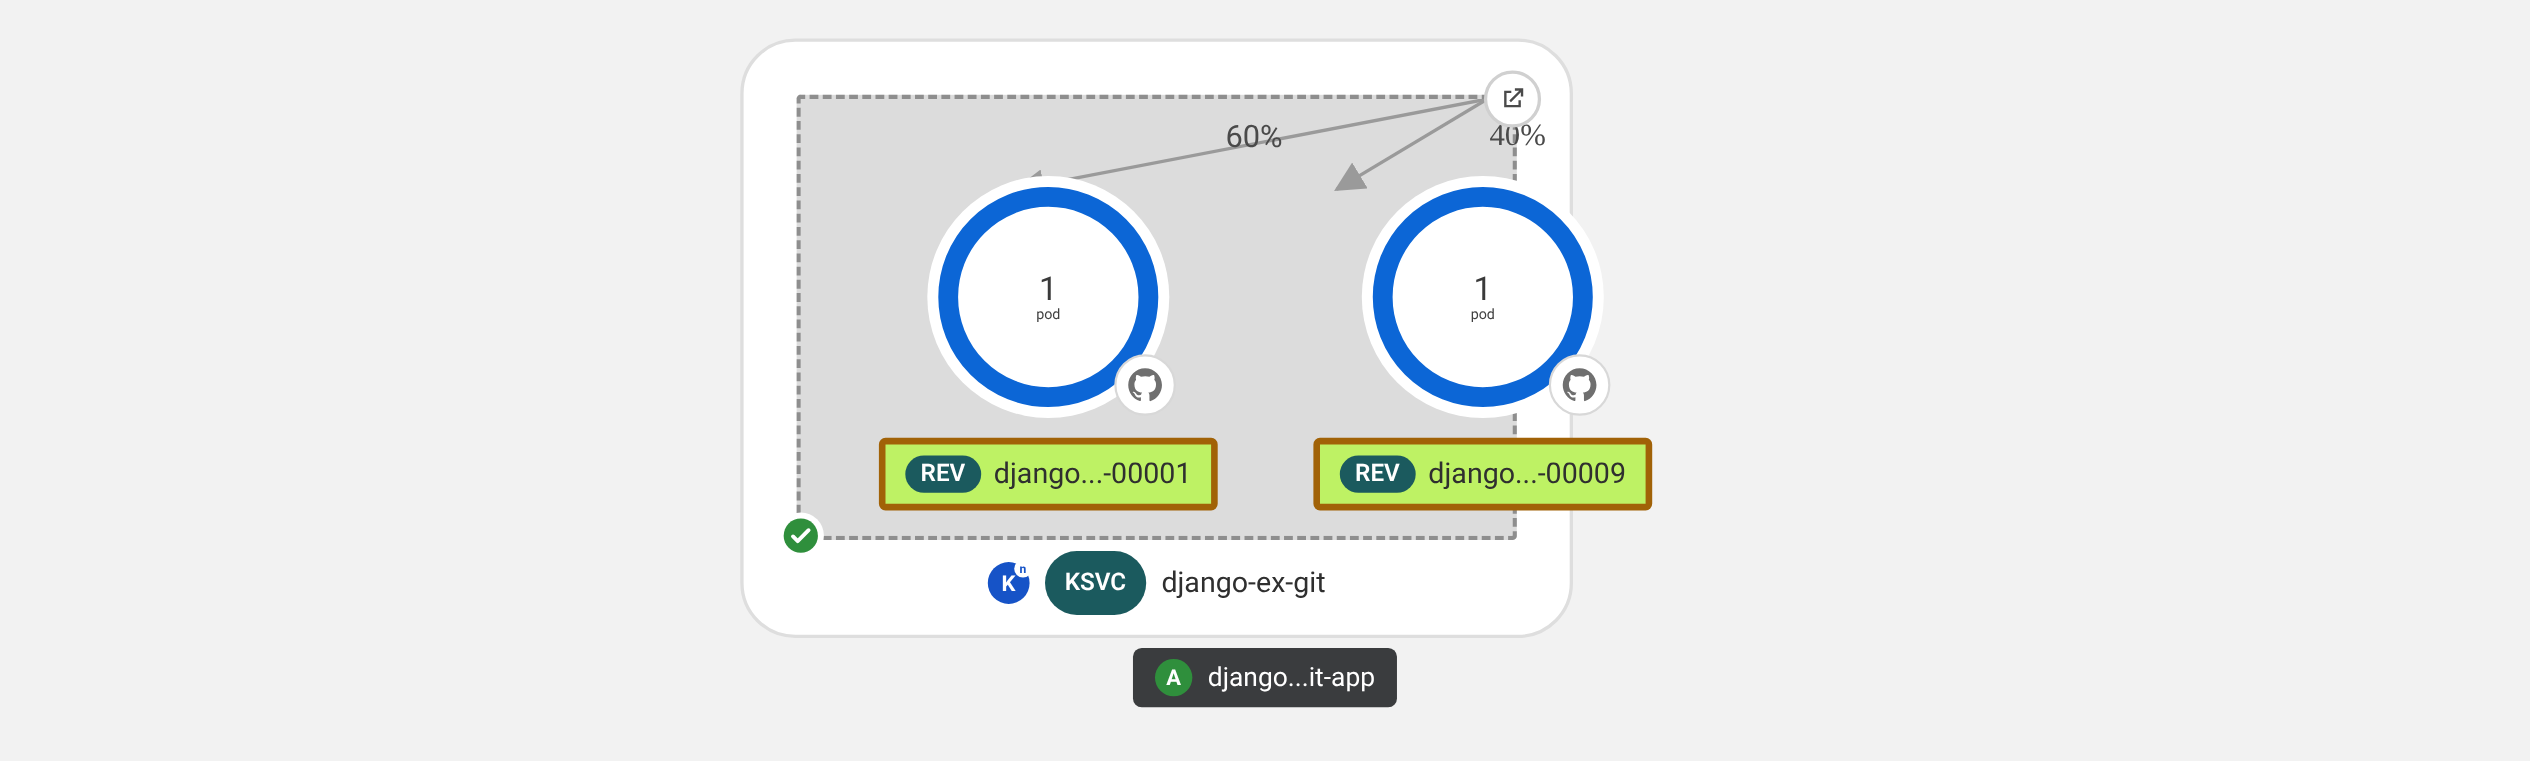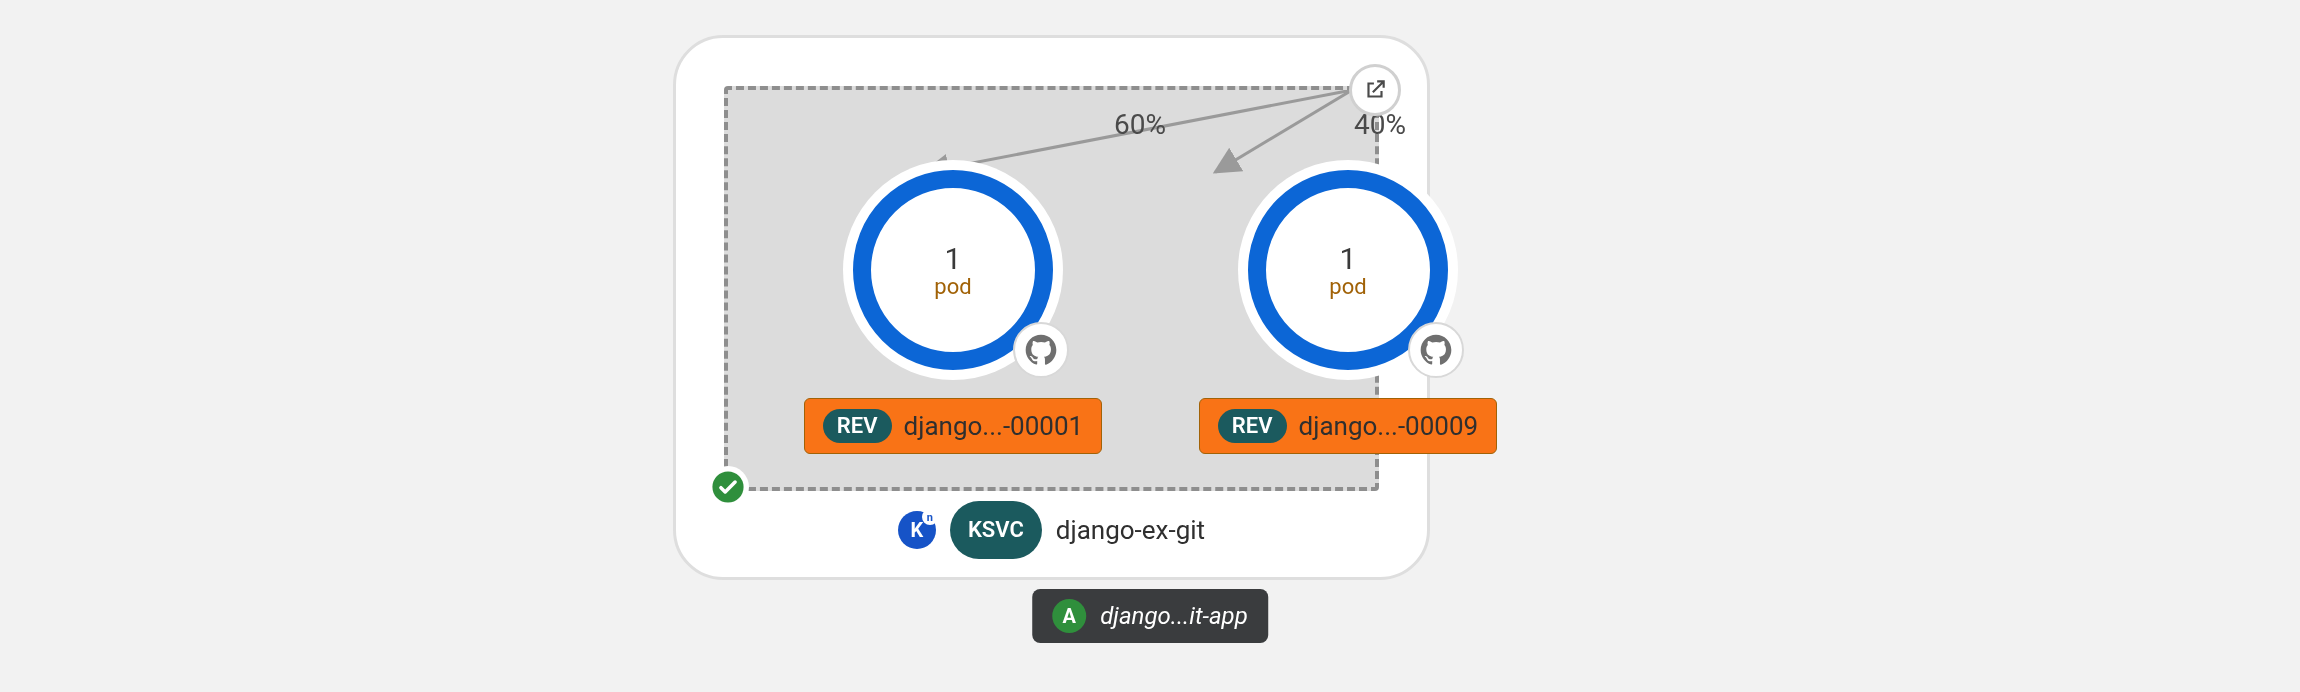--- a/index.html
+++ b/index.html
@@ -43,21 +43,21 @@
     position: absolute;
     inset: 0;
     pointer-events: none;
   }
   .traffic-label {
     position: absolute;
     font-size: 28px;
     color: #4a4a4a;
   }
   .traffic-60 { left: 386px; top: 18px; }
-  .traffic-40 { left: 626px; top: 18px; }
+  .traffic-40 { left: 626px; top: 18px; font-family: Liberation Serif, serif; }
 
   
   .open-route {
     position: absolute;
     right: -26px;
     top: -26px;
     width: 52px;
     height: 52px;
     border-radius: 50%;
     background: #fff;
@@ -114,21 +114,21 @@
   }
   .pod-center {
     position: absolute;
     inset: 0;
     display: flex;
     flex-direction: column;
     align-items: center;
     justify-content: center;
   }
   .pod-count { font-size: 30px; color: #3a3a3a; }
-  .pod-label { font-size: 22px; color: #a16207; margin-top: -2px; }
+  .pod-label { font-size: 13px; color: #404040; margin-top: -2px; }
 
   .source-badge {
     position: absolute;
     right: -16px;
     bottom: -8px;
     width: 56px;
     height: 56px;
     border-radius: 50%;
     background: #fff;
     border: 2px solid #d8d8d8;
@@ -136,22 +136,22 @@
     align-items: center;
     justify-content: center;
     cursor: pointer;
   }
 
   .rev-label-box {
     margin-top: 28px;
     display: inline-flex;
     align-items: center;
     gap: 12px;
-    background: #f97316;
-    border: 1px solid #a16207;
+    background: #bef264;
+    border: 6px solid #a16207;
     border-radius: 6px;
     padding: 10px 18px;
     cursor: pointer;
   }
   .pill {
     display: inline-flex;
     align-items: center;
     justify-content: center;
     color: #fff;
     font-weight: 600;
@@ -206,21 +206,21 @@
     border-radius: 8px;
     padding: 10px 20px;
     cursor: pointer;
   }
   .app-letter {
     width: 34px; height: 34px; border-radius: 50%;
     background: #2f8f3c;
     display: flex; align-items: center; justify-content: center;
     font-weight: 700; font-size: 20px;
   }
-  .app-name { font-size: 24px; font-style: italic; }
+  .app-name { font-size: 24px; }
 </style>
 </head>
 <body>
 
 <div class="stage">
 
   <div class="outer-card">
 
     <div class="dashed-box">
 

